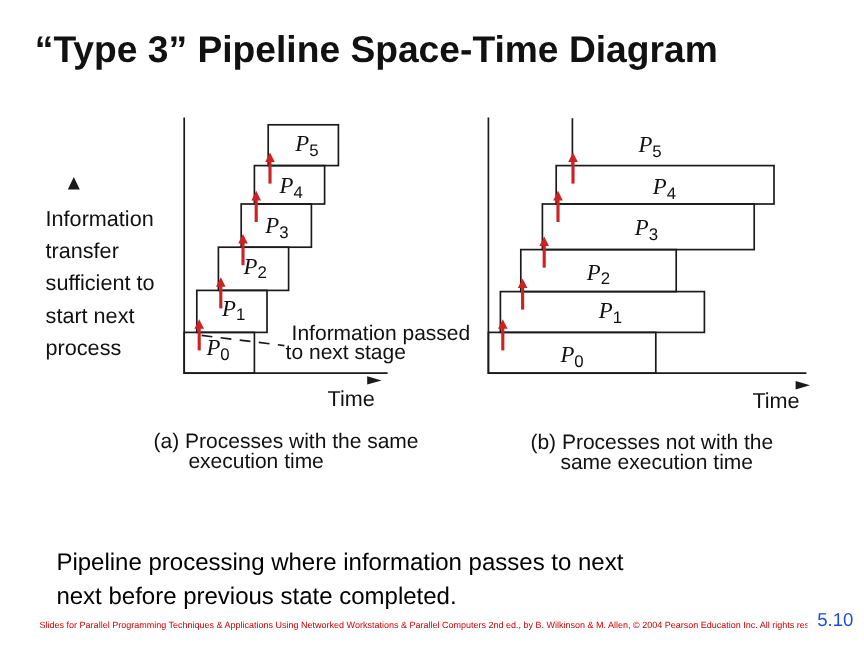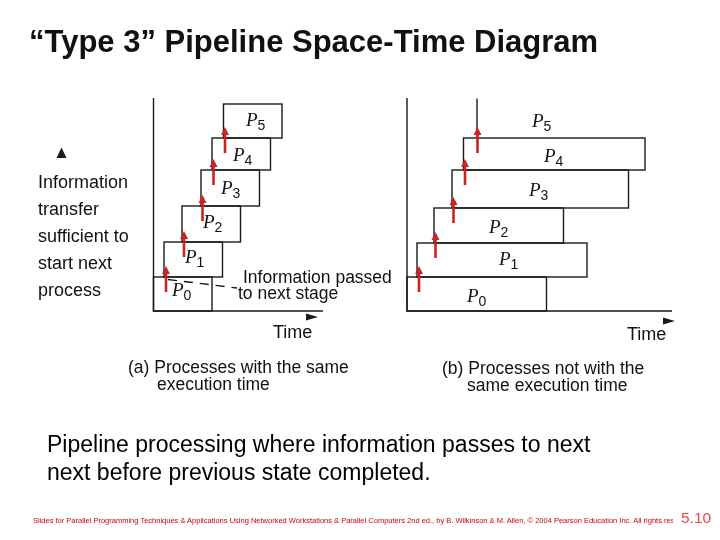--- a/index.html
+++ b/index.html
@@ -1,21 +1,21 @@
 <!DOCTYPE html>
 <html><head>
 <meta charset="utf-8">
 <style>
   html,body{margin:0;padding:0;background:#ffffff;width:720px;height:540px;overflow:hidden;}
   .slide{position:relative;width:720px;height:540px;background:#fff;font-family:"Liberation Sans",sans-serif;}
   .title{position:absolute;left:29px;top:24px;width:700px;margin:0;font-size:31px;font-weight:bold;color:#111;letter-spacing:0px;white-space:nowrap;}
   .fig{position:absolute;left:0;top:0;width:720px;height:540px;}
-  .body-text{position:absolute;left:47px;top:430px;font-size:23px;line-height:28px;color:#000;}
+  .body-text{position:absolute;left:47px;top:455px;font-size:20px;line-height:28px;color:#000;}
   .footer{position:absolute;left:33px;top:516px;width:640px;font-size:7.5px;color:#cc0000;white-space:nowrap;overflow:hidden;}
-  .page-num{position:absolute;left:681px;top:509px;font-size:15.5px;color:#ef4444;}
+  .page-num{position:absolute;left:681px;top:509px;font-size:15.5px;color:#1d4ed8;}
   svg text{font-family:"Liberation Sans",sans-serif;fill:#111;}
   svg .plabel{font-family:"Liberation Serif",serif;font-style:italic;font-size:19px;}
   svg .psub{font-family:"Liberation Sans",sans-serif;font-style:normal;font-size:14px;}
   svg .ann{font-size:18px;}
   svg .note{font-size:17.5px;}
   svg .timelbl{font-size:18px;}
   svg .cap{font-size:17.5px;}
   .ln{stroke:#1a1a1a;stroke-width:1.4;fill:none;}
   .bx{stroke:#1a1a1a;stroke-width:1.4;fill:none;}
   .arrow-shaft{stroke:#cc2222;stroke-width:2.6;}

